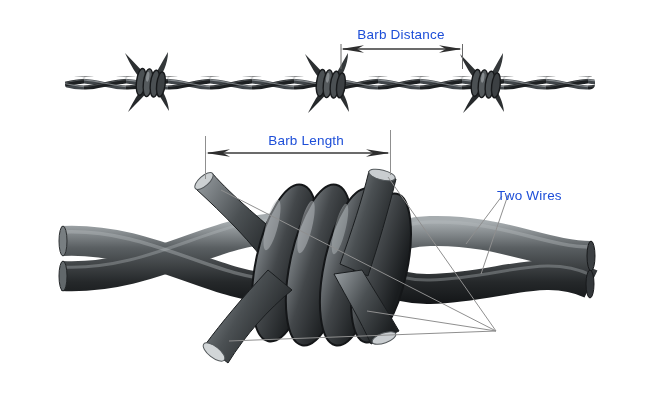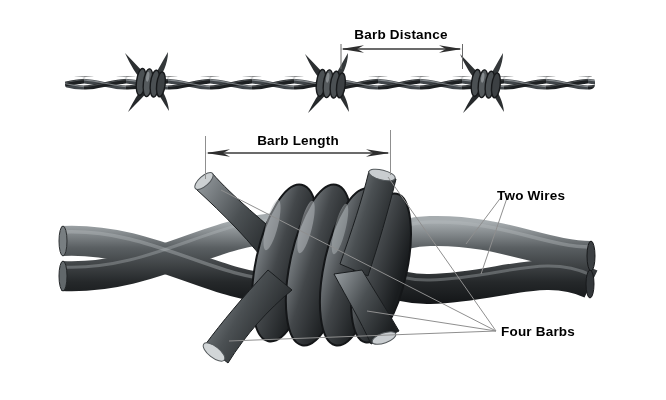--- a/index.html
+++ b/index.html
@@ -6,24 +6,24 @@
   .stage{
     position:relative;
     width:666px;height:400px;
     background:#ffffff;
     overflow:hidden;
     font-family:"Liberation Sans", sans-serif;
   }
   .stage svg{position:absolute;left:0;top:0;}
   .diagram-label{
     position:absolute;
-    font-weight:700;
+    font-weight:400;
     font-size:13.5px;
     letter-spacing:.2px;
-    color:#000000;
+    color:#1d4ed8;
     white-space:nowrap;
   }
   .centered{text-align:center;}
 </style>
 </head>
 <body>
 
 <div class="stage">
 
   <svg width="666" height="400" viewBox="0 0 666 400">
@@ -145,18 +145,17 @@
     <g stroke="#8f8f8f" stroke-width="1" fill="none">
       <line x1="496" y1="331" x2="221" y2="190"></line>
       <line x1="496" y1="331" x2="388" y2="177"></line>
       <line x1="496" y1="331" x2="229" y2="341"></line>
       <line x1="496" y1="331" x2="367" y2="311"></line>
     </g>
   </svg>
 
   <div class="diagram-label centered" style="left:345px;top:27px;width:112px;">Barb Distance</div>
 
-  <div class="diagram-label centered" style="left:252px;top:133px;width:92px;">Barb Length</div>
+  <div class="diagram-label centered" style="left:252px;top:133px;width:92px;text-align:right;">Barb Length</div>
 
   <div class="diagram-label" style="left:497px;top:188px;">Two Wires</div>
 
-  <div class="diagram-label" style="left:501px;top:324px;">Four Barbs</div>
 </div>
 
 </body></html>

